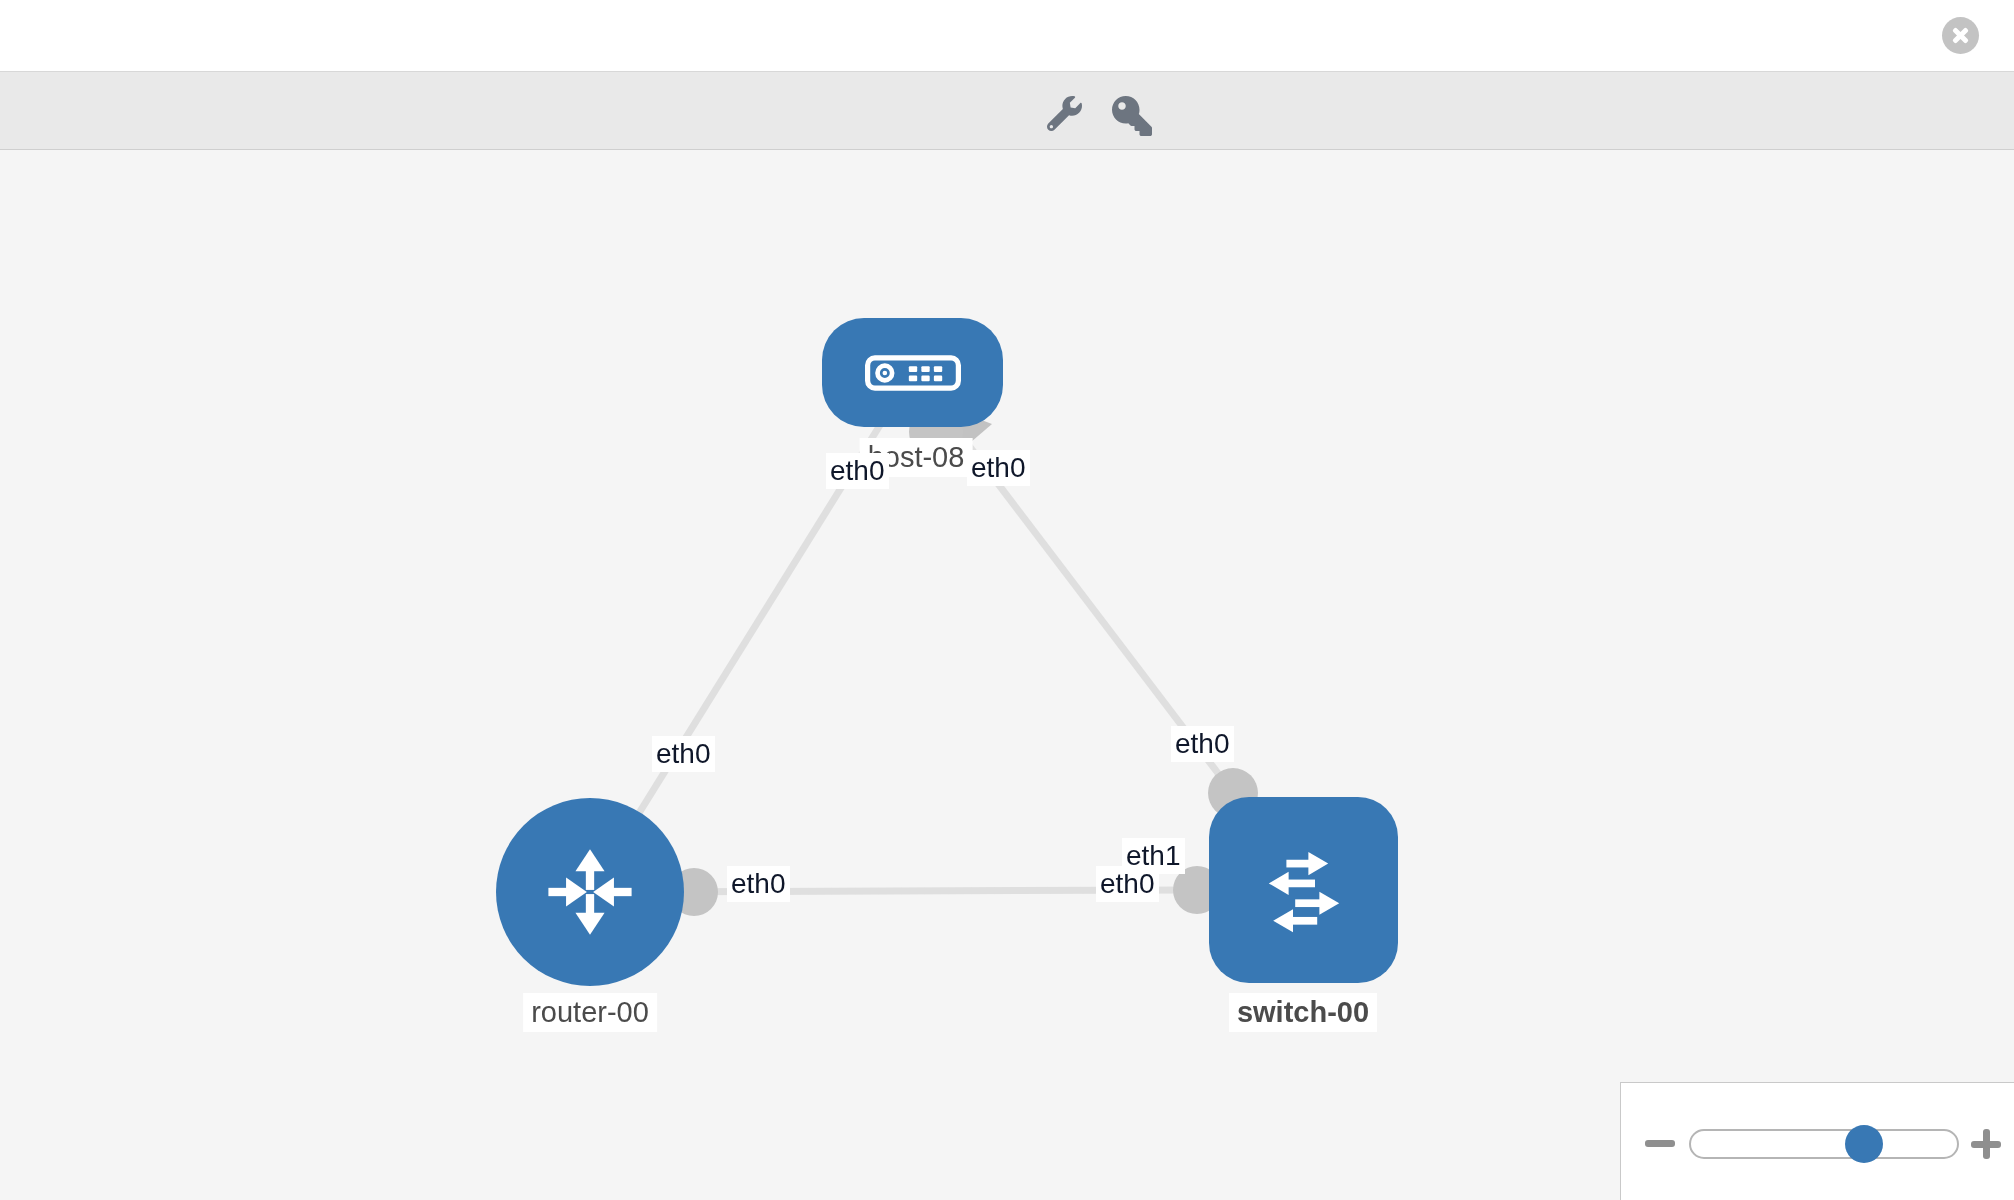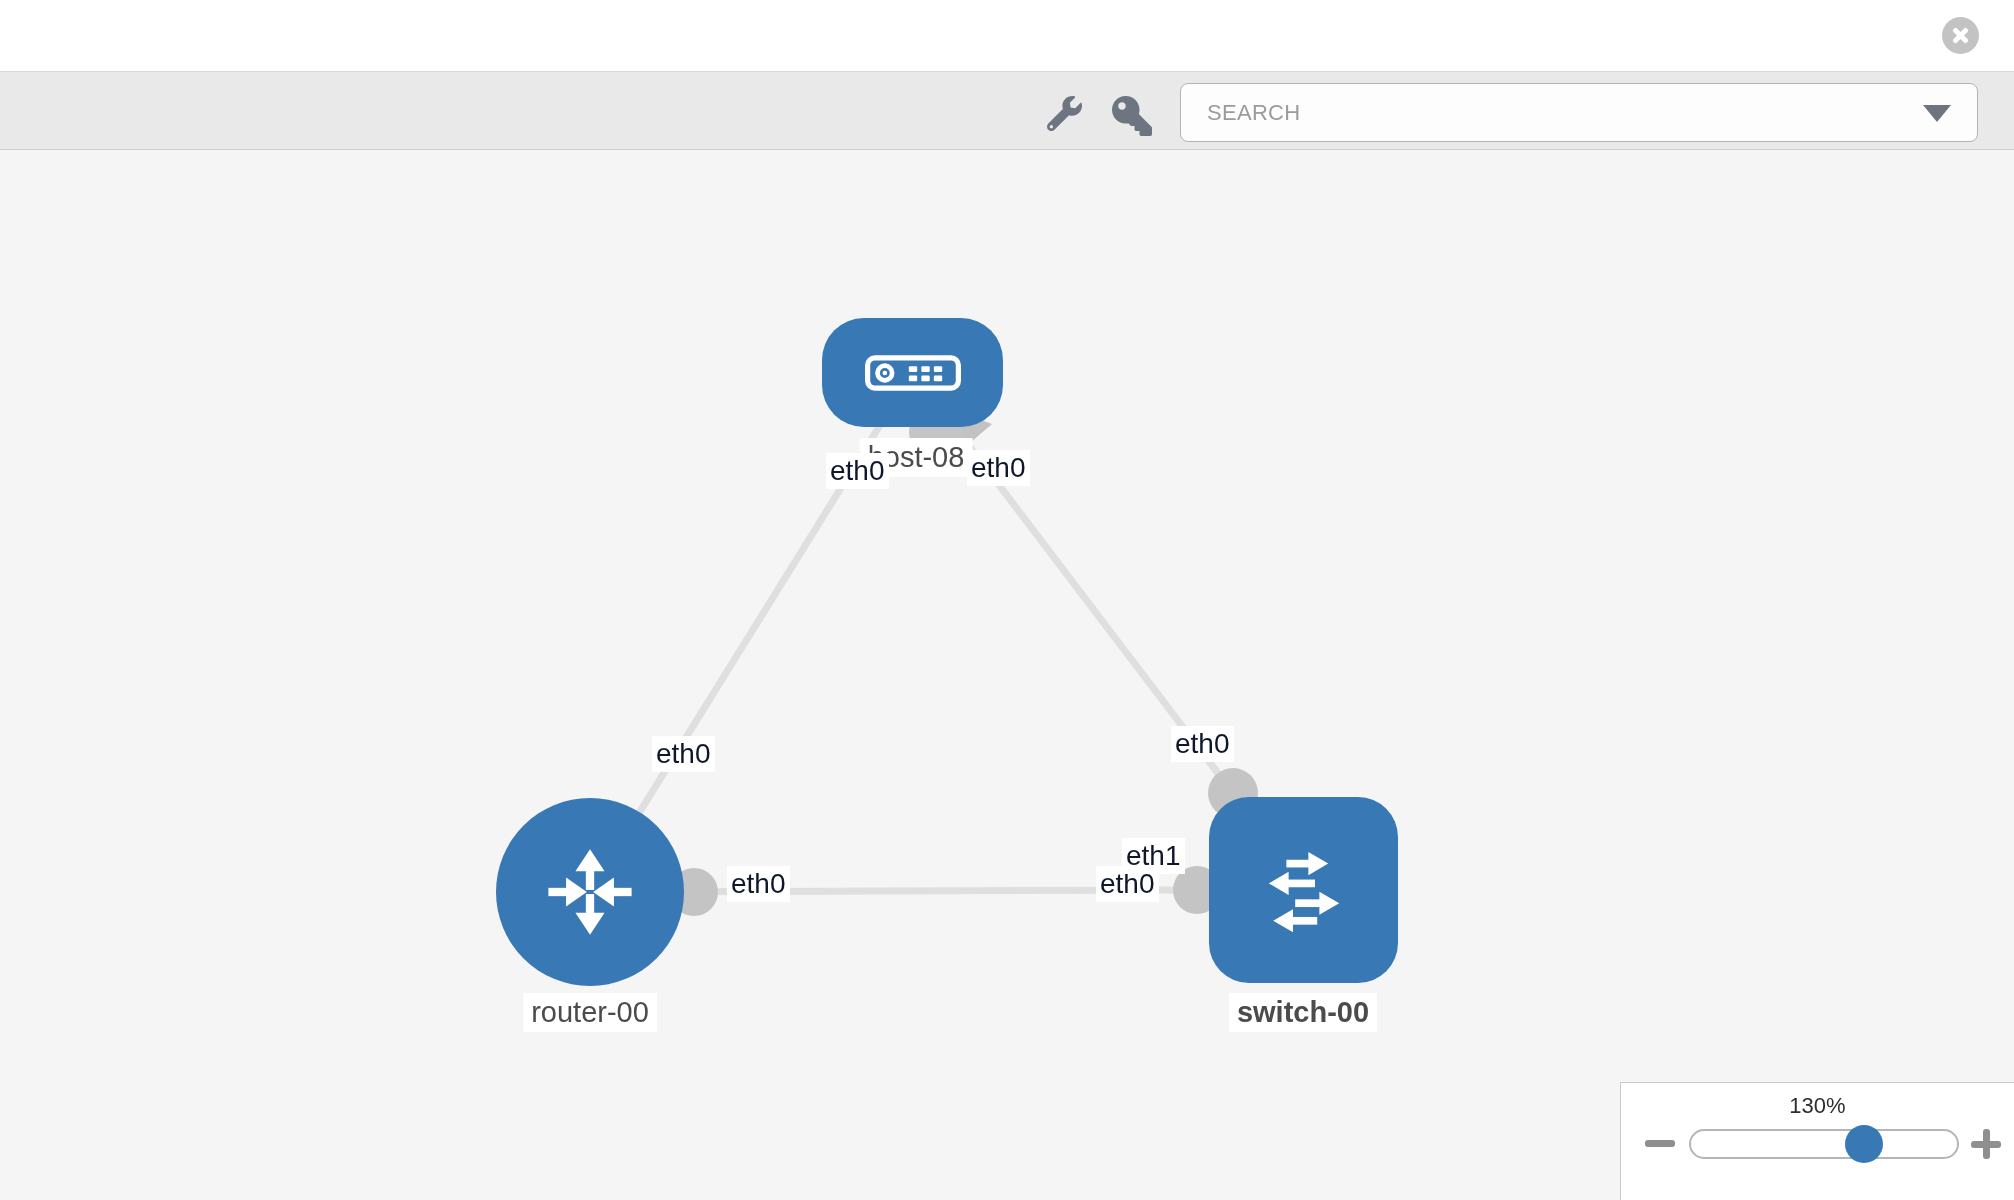--- a/index.html
+++ b/index.html
@@ -87,24 +87,20 @@
   </div>
 
   <div class="tool-ico" style="left:1112px; top:24px;">
     <svg width="40" height="40" viewBox="0 0 512 512">
       <g transform="translate(512,0) scale(-1,1)">
         <path fill="#6d7580" d="M512 176.001C512 273.203 433.202 352 336 352c-11.22 0-22.19-1.062-32.827-3.069l-24.012 27.014A23.999 23.999 0 0 1 261.223 384H224v40c0 13.255-10.745 24-24 24h-40v40c0 13.255-10.745 24-24 24H24c-13.255 0-24-10.745-24-24v-78.059c0-6.365 2.529-12.47 7.029-16.971l161.802-161.802C163.108 219.396 160 197.054 160 176 160 78.798 238.797.001 335.999 0 433.488-.001 512 78.511 512 176.001zM336 128c0 26.51 21.49 48 48 48s48-21.49 48-48-21.49-48-48-48-48 21.49-48 48z"></path>
       </g>
     </svg>
   </div>
 
-  <div class="dd dd-search">
-    <span class="dd-text">SEARCH</span>
-    <span class="caret-lg"></span>
-  </div>
 </div>
 
 <div class="canvas">
 
   <svg class="net-svg" width="2014" height="1050" viewBox="0 0 2014 1050">
 
     <line x1="590" y1="742" x2="913" y2="222" stroke="#dfdfdf" stroke-width="7"></line>
     <line x1="1233" y1="643" x2="913" y2="222" stroke="#dfdfdf" stroke-width="7"></line>
     <line x1="590" y1="742" x2="1197" y2="740" stroke="#dfdfdf" stroke-width="7"></line>
 
@@ -169,21 +165,20 @@
   <span class="elabel" style="left:652px;  top:586px;">eth0</span>
   <span class="elabel" style="left:826px;  top:303px;">eth0</span>
   <span class="elabel" style="left:1171px; top:576px;">eth0</span>
   <span class="elabel" style="left:967px;  top:300px;">eth0</span>
   <span class="elabel" style="left:727px;  top:716px;">eth0</span>
   <span class="elabel" style="left:1096px; top:716px; z-index:1;">eth0</span>
   <span class="elabel" style="left:1122px; top:688px; z-index:2;">eth1</span>
 </div>
 
 <div class="zoom-panel">
-  <div class="zoom-label">130%</div>
   <div class="zbar zoom-out"></div>
   <div class="slider-track"></div>
   <div class="slider-thumb"></div>
   <div class="zoom-in">
     <div class="zbar zb-h"></div>
     <div class="zbar zb-v"></div>
   </div>
 </div>
 
 </body></html>

